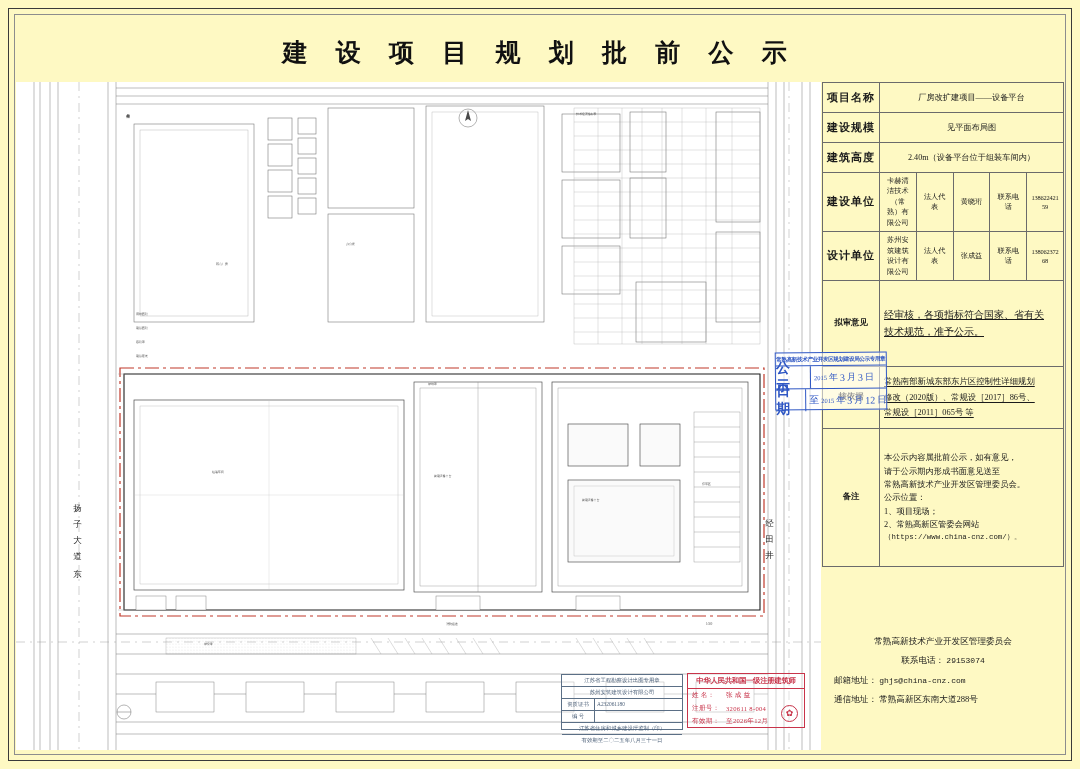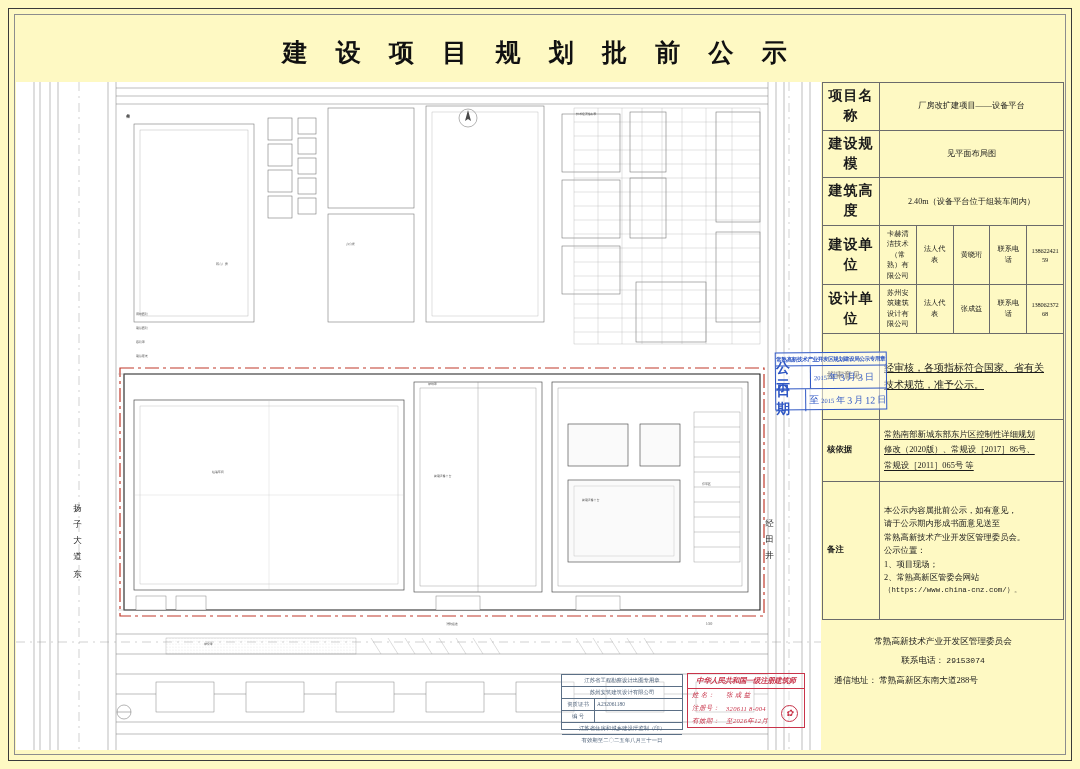--- a/index.html
+++ b/index.html
@@ -52,25 +52,25 @@
     line-height:1.45;
     color:#1b1b1b;
   }
   table.info td{
     border:1px solid #6b6b6b;
     padding:3px 4px;
     vertical-align:middle;
     word-break:break-all;
   }
   td.lbl{
-    width:48px;text-align:center;font-weight:700;font-size:14px;
+    width:48px;text-align:center;font-weight:700;font-size:11px;
     letter-spacing:1px;
   }
   td.lbl-v{
-    width:22px;font-weight:700;font-size:8.4px;
+    width:22px;text-align:center;font-weight:700;font-size:8.4px;
     letter-spacing:0;line-height:1.9;
   }
   td.val-c{text-align:center;}
   td.val-l{text-align:center;padding-left:8px;}
   .rowh-1{height:30px;}
   .rowh-2{height:30px;}
   .rowh-3{height:30px;}
   .rowh-4{height:34px;}
   .mini{font-size:7.2px;}
   .tiny{font-size:6.4px;letter-spacing:-0.2px;}
@@ -142,21 +142,20 @@
   }
   .seal-gray .sg-line:last-child{border-bottom:none;}
   .seal-gray .sg-split{display:flex;height:11px;border-bottom:1px solid #5b6f86;}
   .seal-gray .sg-k{width:32px;border-right:1px solid #5b6f86;text-align:center;line-height:11px;}
   .seal-gray .sg-v{flex:1;text-align:left;padding-left:2px;line-height:11px;}
   .seal-red{
     position:absolute;left:687px;top:673px;width:118px;height:55px;
     border:1.5px solid #c8344a;color:#c8344a;
     box-sizing:border-box;background:rgba(255,255,255,0.35);
     z-index:36;
-    font-style:italic;
   }
   .seal-red .sr-head{
     height:14px;line-height:14px;text-align:center;
     border-bottom:1.2px solid #c8344a;
     font-size:7.4px;font-weight:700;letter-spacing:-0.3px;white-space:nowrap;
   }
   .seal-red .sr-row{
     display:flex;height:13px;align-items:center;font-size:6.6px;padding-left:4px;
     letter-spacing:0.3px;white-space:nowrap;
   }
@@ -485,20 +484,24 @@
     </table>
   </div>
 
   <div class="footer-block">
     <div>常熟高新技术产业开发区管理委员会</div>
     <div>
       <span>联系电话：</span>
       <span class="mono">29153074</span>
     </div>
     <div class="fl">
+      <span>邮箱地址：</span>
+      <span class="mono">ghjs@china-cnz.com</span>
+    </div>
+    <div class="fl">
       <span>通信地址：</span>
       <span>常熟高新区东南大道288号</span>
     </div>
   </div>
 
   <div class="blue-stamp">
     <div class="bs-head">常熟高新技术产业开发区规划建设局公示专用章</div>
     <div class="bs-row">
       <div class="bs-key">公 示</div>
       <div class="bs-val">

